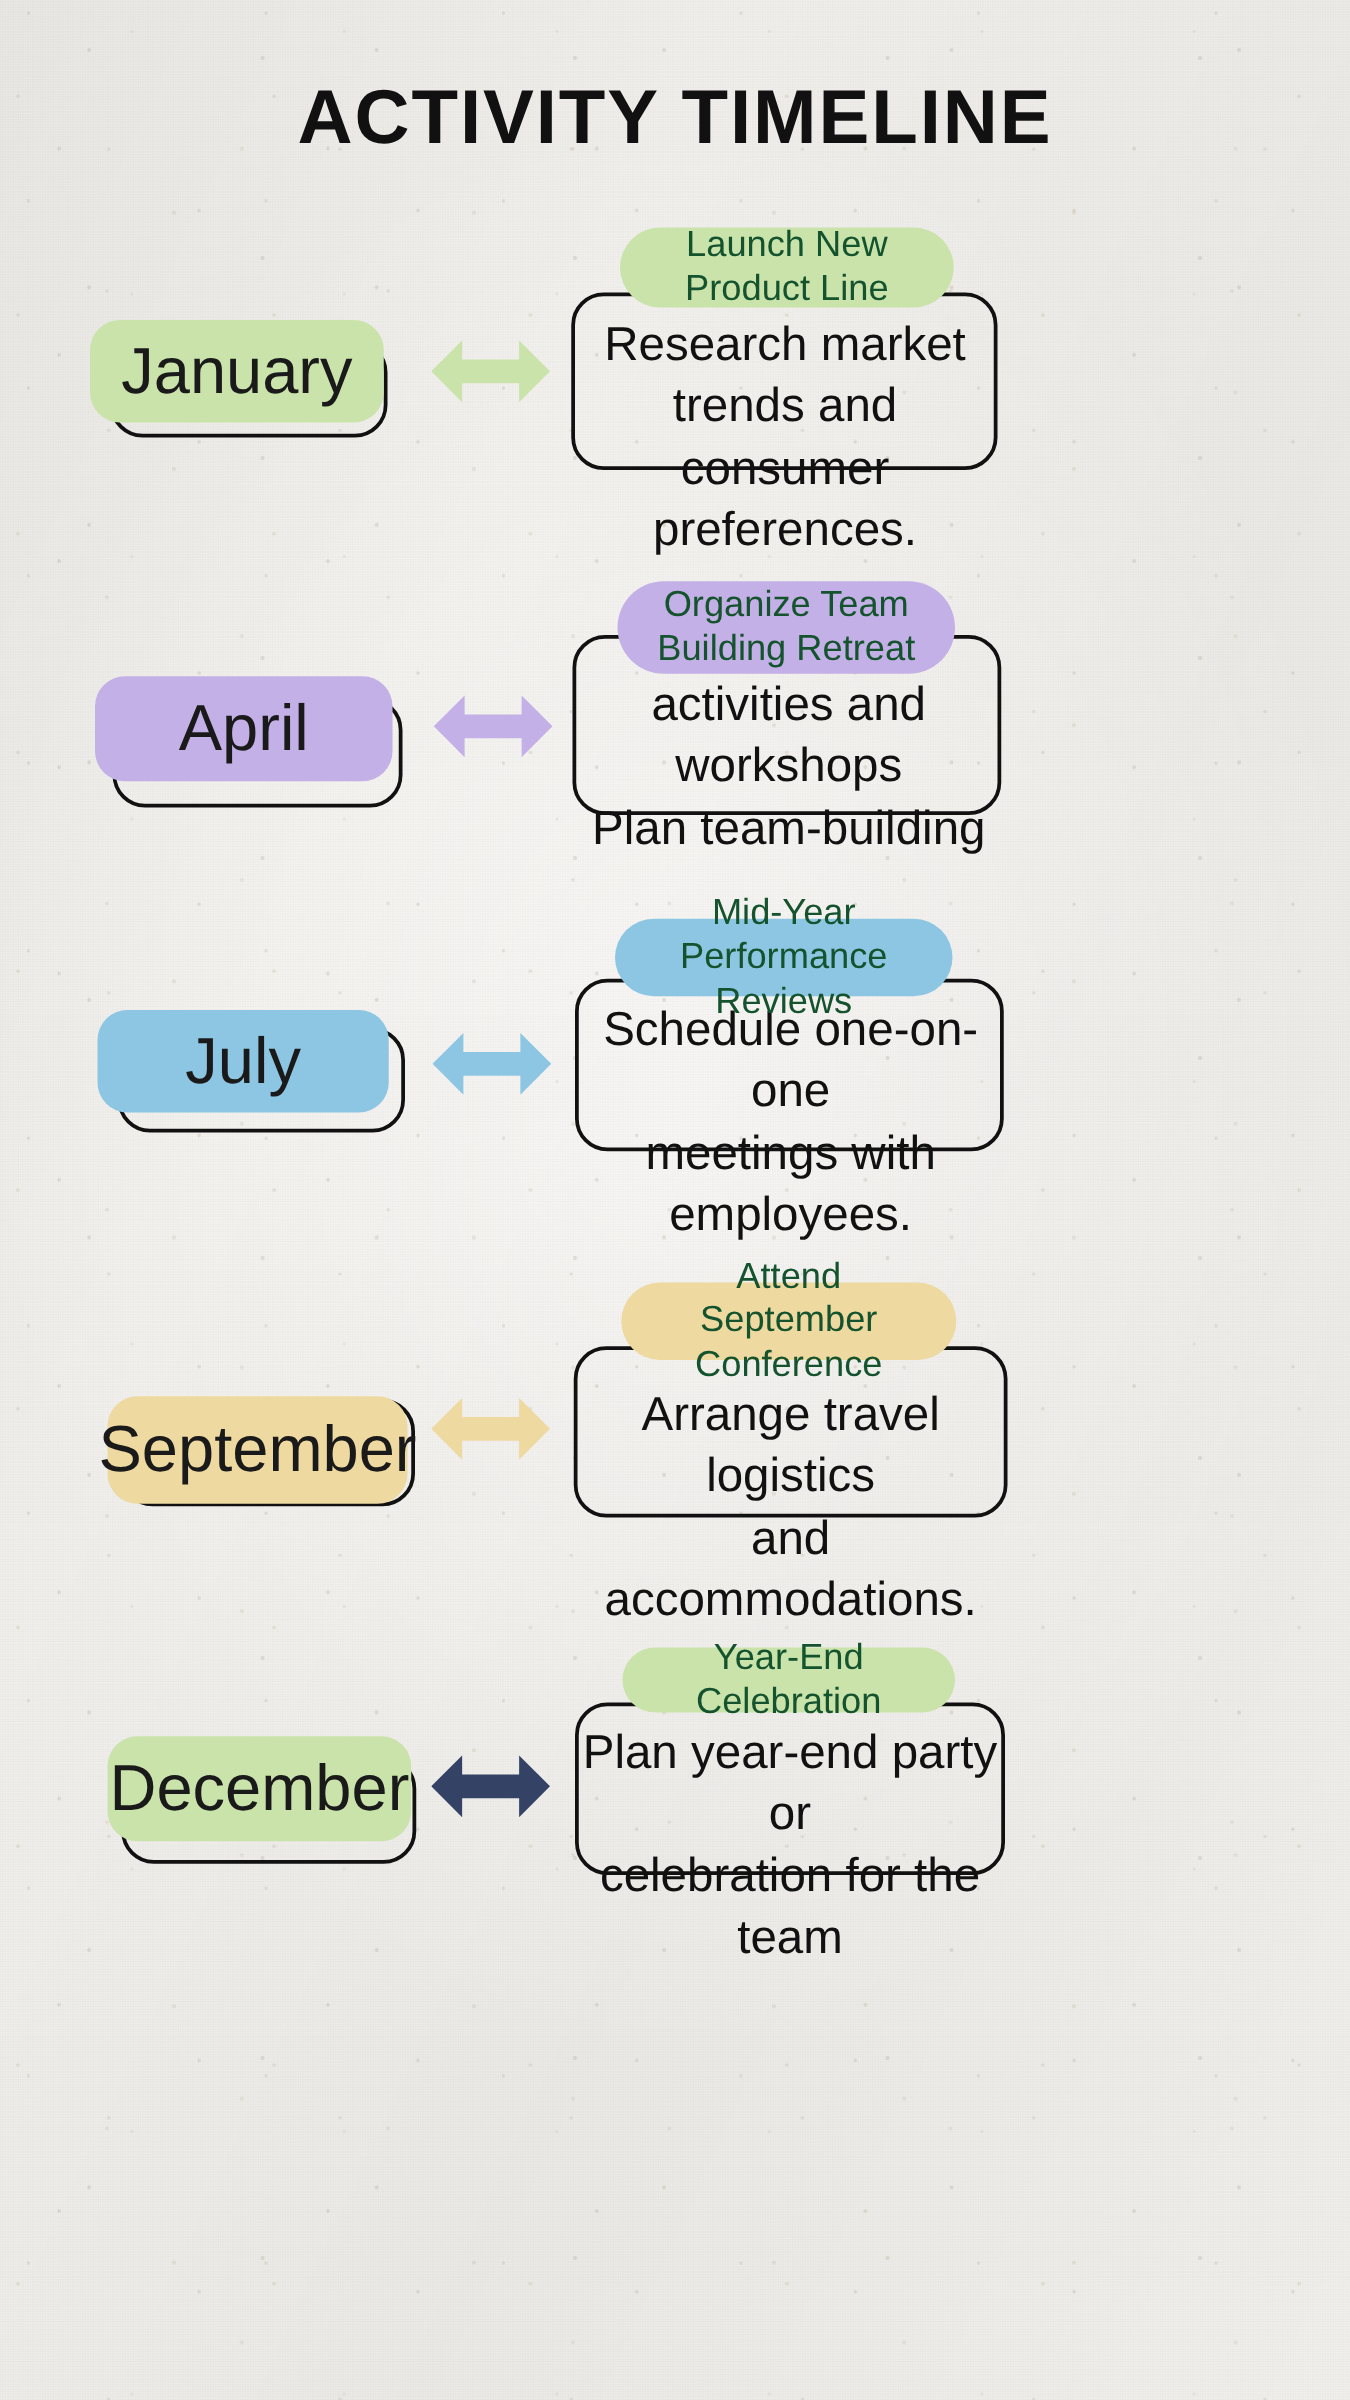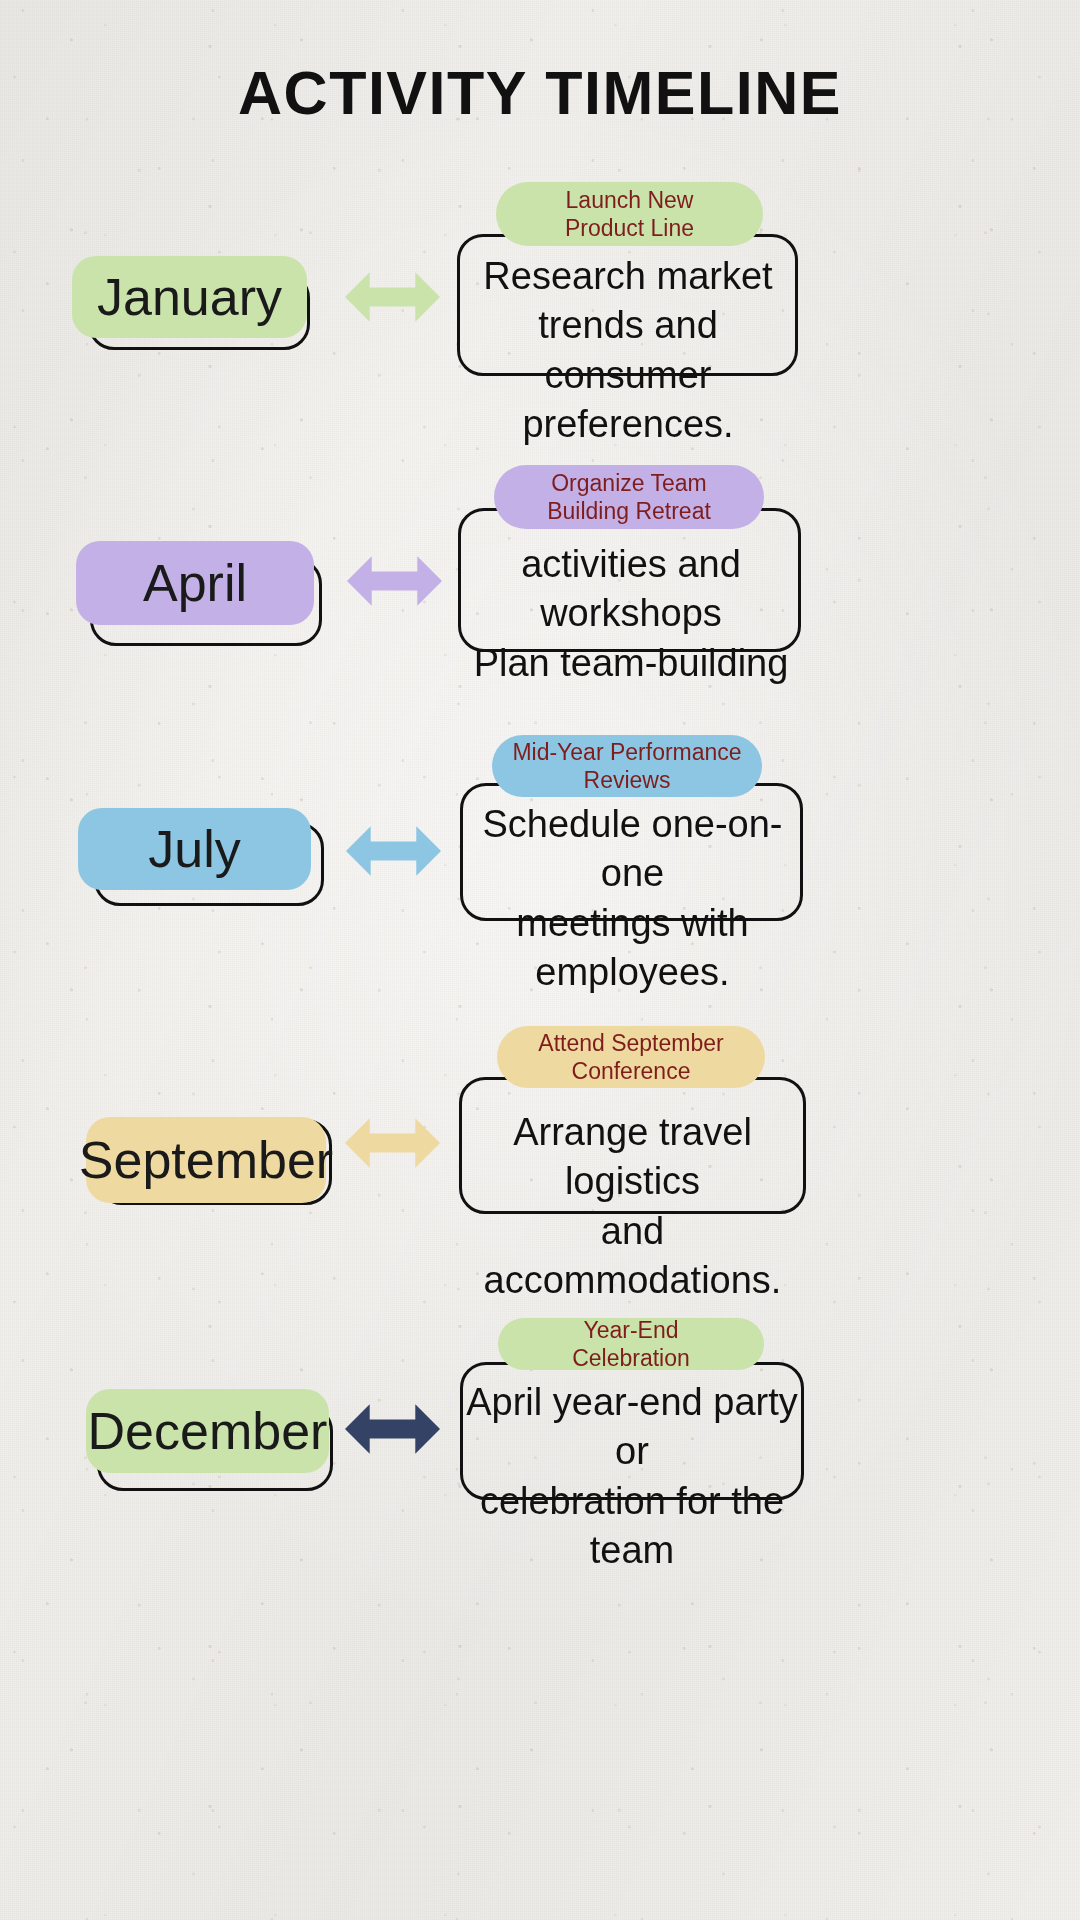--- a/index.html
+++ b/index.html
@@ -78,21 +78,21 @@
     position:absolute;
     border:3.5px solid #111;
     border-radius:26px;
     background:transparent;
   }
   .task-label {
     position:absolute;
     border-radius:50px;
     display:flex; align-items:center; justify-content:center;
     text-align:center;
-    font-size:23px; color:#7f1d1d;
+    font-size:29px; color:#14532d;
     line-height:1.22;
     padding:6px 18px;
     font-family:"Liberation Sans", sans-serif;
   }
   .task-desc {
     position:absolute;
     text-align:center;
     font-size:38px; color:#111;
     line-height:1.30;
     font-family:"Liberation Sans", sans-serif;
@@ -139,21 +139,21 @@
         <div class="arrow" style="left: 347px; top: 552px;">
           <svg width="95" height="58" viewBox="0 0 100 60">
             <path d="M0 30 L26 4 L26 20 L74 20 L74 4 L100 30 L74 56 L74 40 L26 40 L26 56 Z" fill="#c3b0e6"></path>
           </svg>
         </div>
         <div class="task-card" style="left: 458px; top: 508px; width: 343px; height: 144px;"></div>
         <div class="task-desc" style="left: 462px; top: 540px; width: 338px;">
           <div>activities and workshops</div>
           <div>Plan team-building</div>
         </div>
-        <div class="task-label" style="left: 494px; top: 465px; width: 270px; height: 64px; background: rgb(195, 176, 230);">
+        <div class="task-label" style="left: 494px; top: 465px; width: 270px; height: 74px; background: rgb(195, 176, 230);">
           <div>
             <div>Organize Team</div>
             <div>Building Retreat</div>
           </div>
         </div>
       </div>
       <div class="row" style="top: 0px;">
         <div class="month-outline" style="left: 94px; top: 822px; width: 230px; height: 84px;"></div>
         <div class="month-pill" style="left: 78px; top: 808px; width: 233px; height: 82px; background: rgb(141, 198, 227);">
           <span>July</span>
@@ -203,21 +203,21 @@
         <div class="month-pill" style="left: 86px; top: 1389px; width: 243px; height: 84px; background: rgb(201, 227, 171);">
           <span>December</span>
         </div>
         <div class="arrow" style="left: 345px; top: 1400px;">
           <svg width="95" height="58" viewBox="0 0 100 60">
             <path d="M0 30 L26 4 L26 20 L74 20 L74 4 L100 30 L74 56 L74 40 L26 40 L26 56 Z" fill="#344265"></path>
           </svg>
         </div>
         <div class="task-card" style="left: 460px; top: 1362px; width: 344px; height: 138px;"></div>
         <div class="task-desc" style="left: 462px; top: 1378px; width: 340px;">
-          <div>April year-end party or</div>
+          <div>Plan year-end party or</div>
           <div>celebration for the</div>
           <div>team</div>
         </div>
         <div class="task-label" style="left: 498px; top: 1318px; width: 266px; height: 52px; background: rgb(201, 227, 171);">
           <div>
             <div>Year-End</div>
             <div>Celebration</div>
           </div>
         </div>
       </div>

